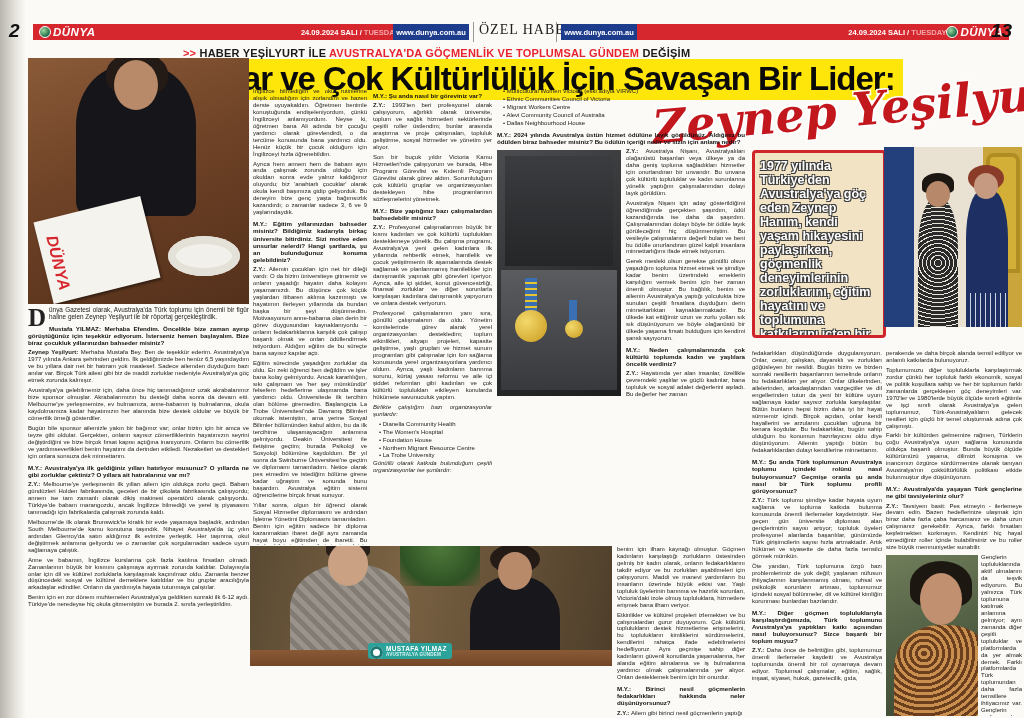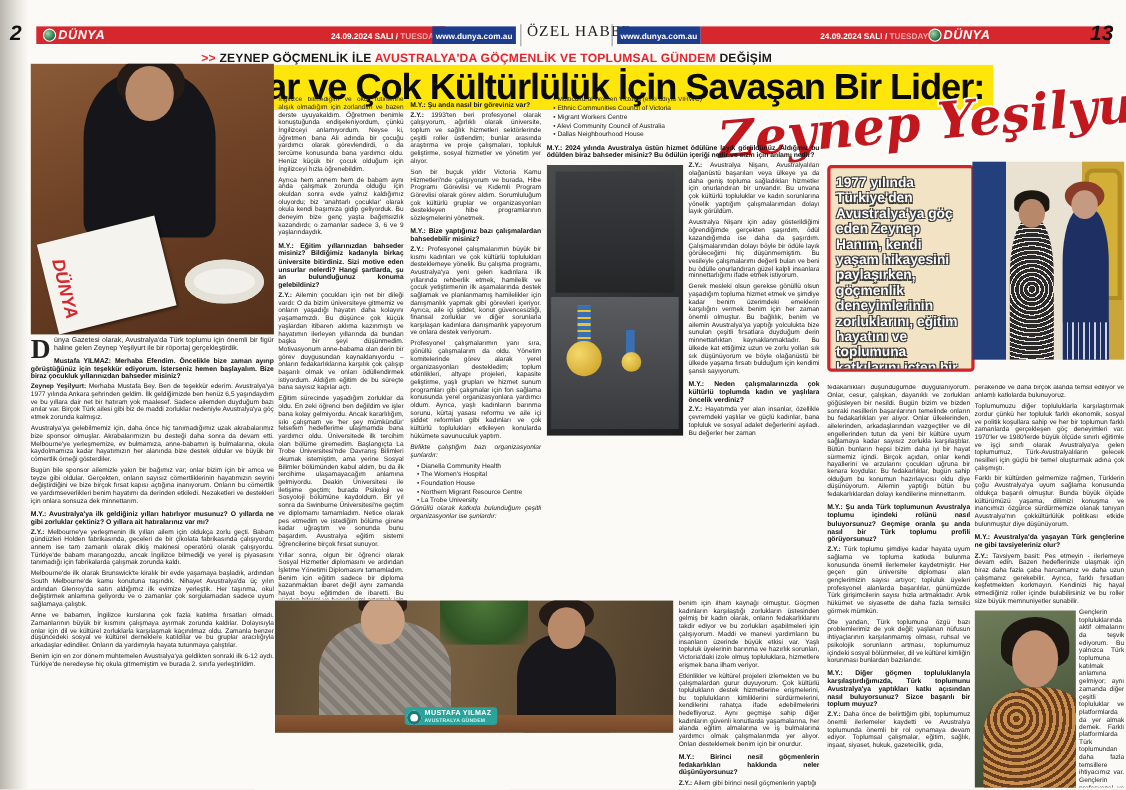--- a/index.html
+++ b/index.html
@@ -108,32 +108,32 @@
         <span>DÜNYA</span>
       </span>
     <span class="datetxt"><span>24.09.2024 SALI /</span> <span class="eng">TUESDAY</span></span>
   </div>
   <div class="bluebox" style="left:393px;width:76px;">www.dunya.com.au</div>
   <div class="vsep" style="left:473px;"></div>
   <div class="section" style="left:479px;">ÖZEL HABER</div>
   <div class="vsep" style="left:556px;"></div>
 
   <div class="bluebox" style="left:561px;width:76px;">www.dunya.com.au</div>
-  <div class="redbar" style="left:637px;width:360px;padding:0 6px;justify-content:center;">
+  <div class="redbar" style="left:637px;width:360px;padding:0 6px;justify-content:flex-end;">
     <span class="datetxt"><span>24.09.2024 SALI /</span> <span class="eng">TUESDAY</span></span>
     <span class="logo">
         <span class="globe"></span>
         <span>DÜNYA</span>
       </span>
   </div>
   <div class="pagenum" style="left:950px;margin-left:41px;">13</div>
 
   <div class="kicker">
     <span class="arr">&gt;&gt;</span>
-    <span>ZEYNEP GÖÇMENLİK İLE</span>
+    <span>HABER YEŞİLYURT İLE</span>
     <span class="red">AVUSTRALYA'DA GÖÇMENLİK VE TOPLUMSAL GÜNDEM</span>
     <span>DEĞİŞİM</span>
   </div>
   <div class="headline"><span>Kadınlar ve Çok Kültürlülük İçin Savaşan Bir Lider:</span></div>
   <div class="scriptname">Zeynep Yeşilyurt</div>
 
   <div class="photo ph1" style="left:28px;top:58px;width:221px;height:246px;">
     <div class="fig"></div>
     <div class="hair"></div>
     <div class="head"></div>

